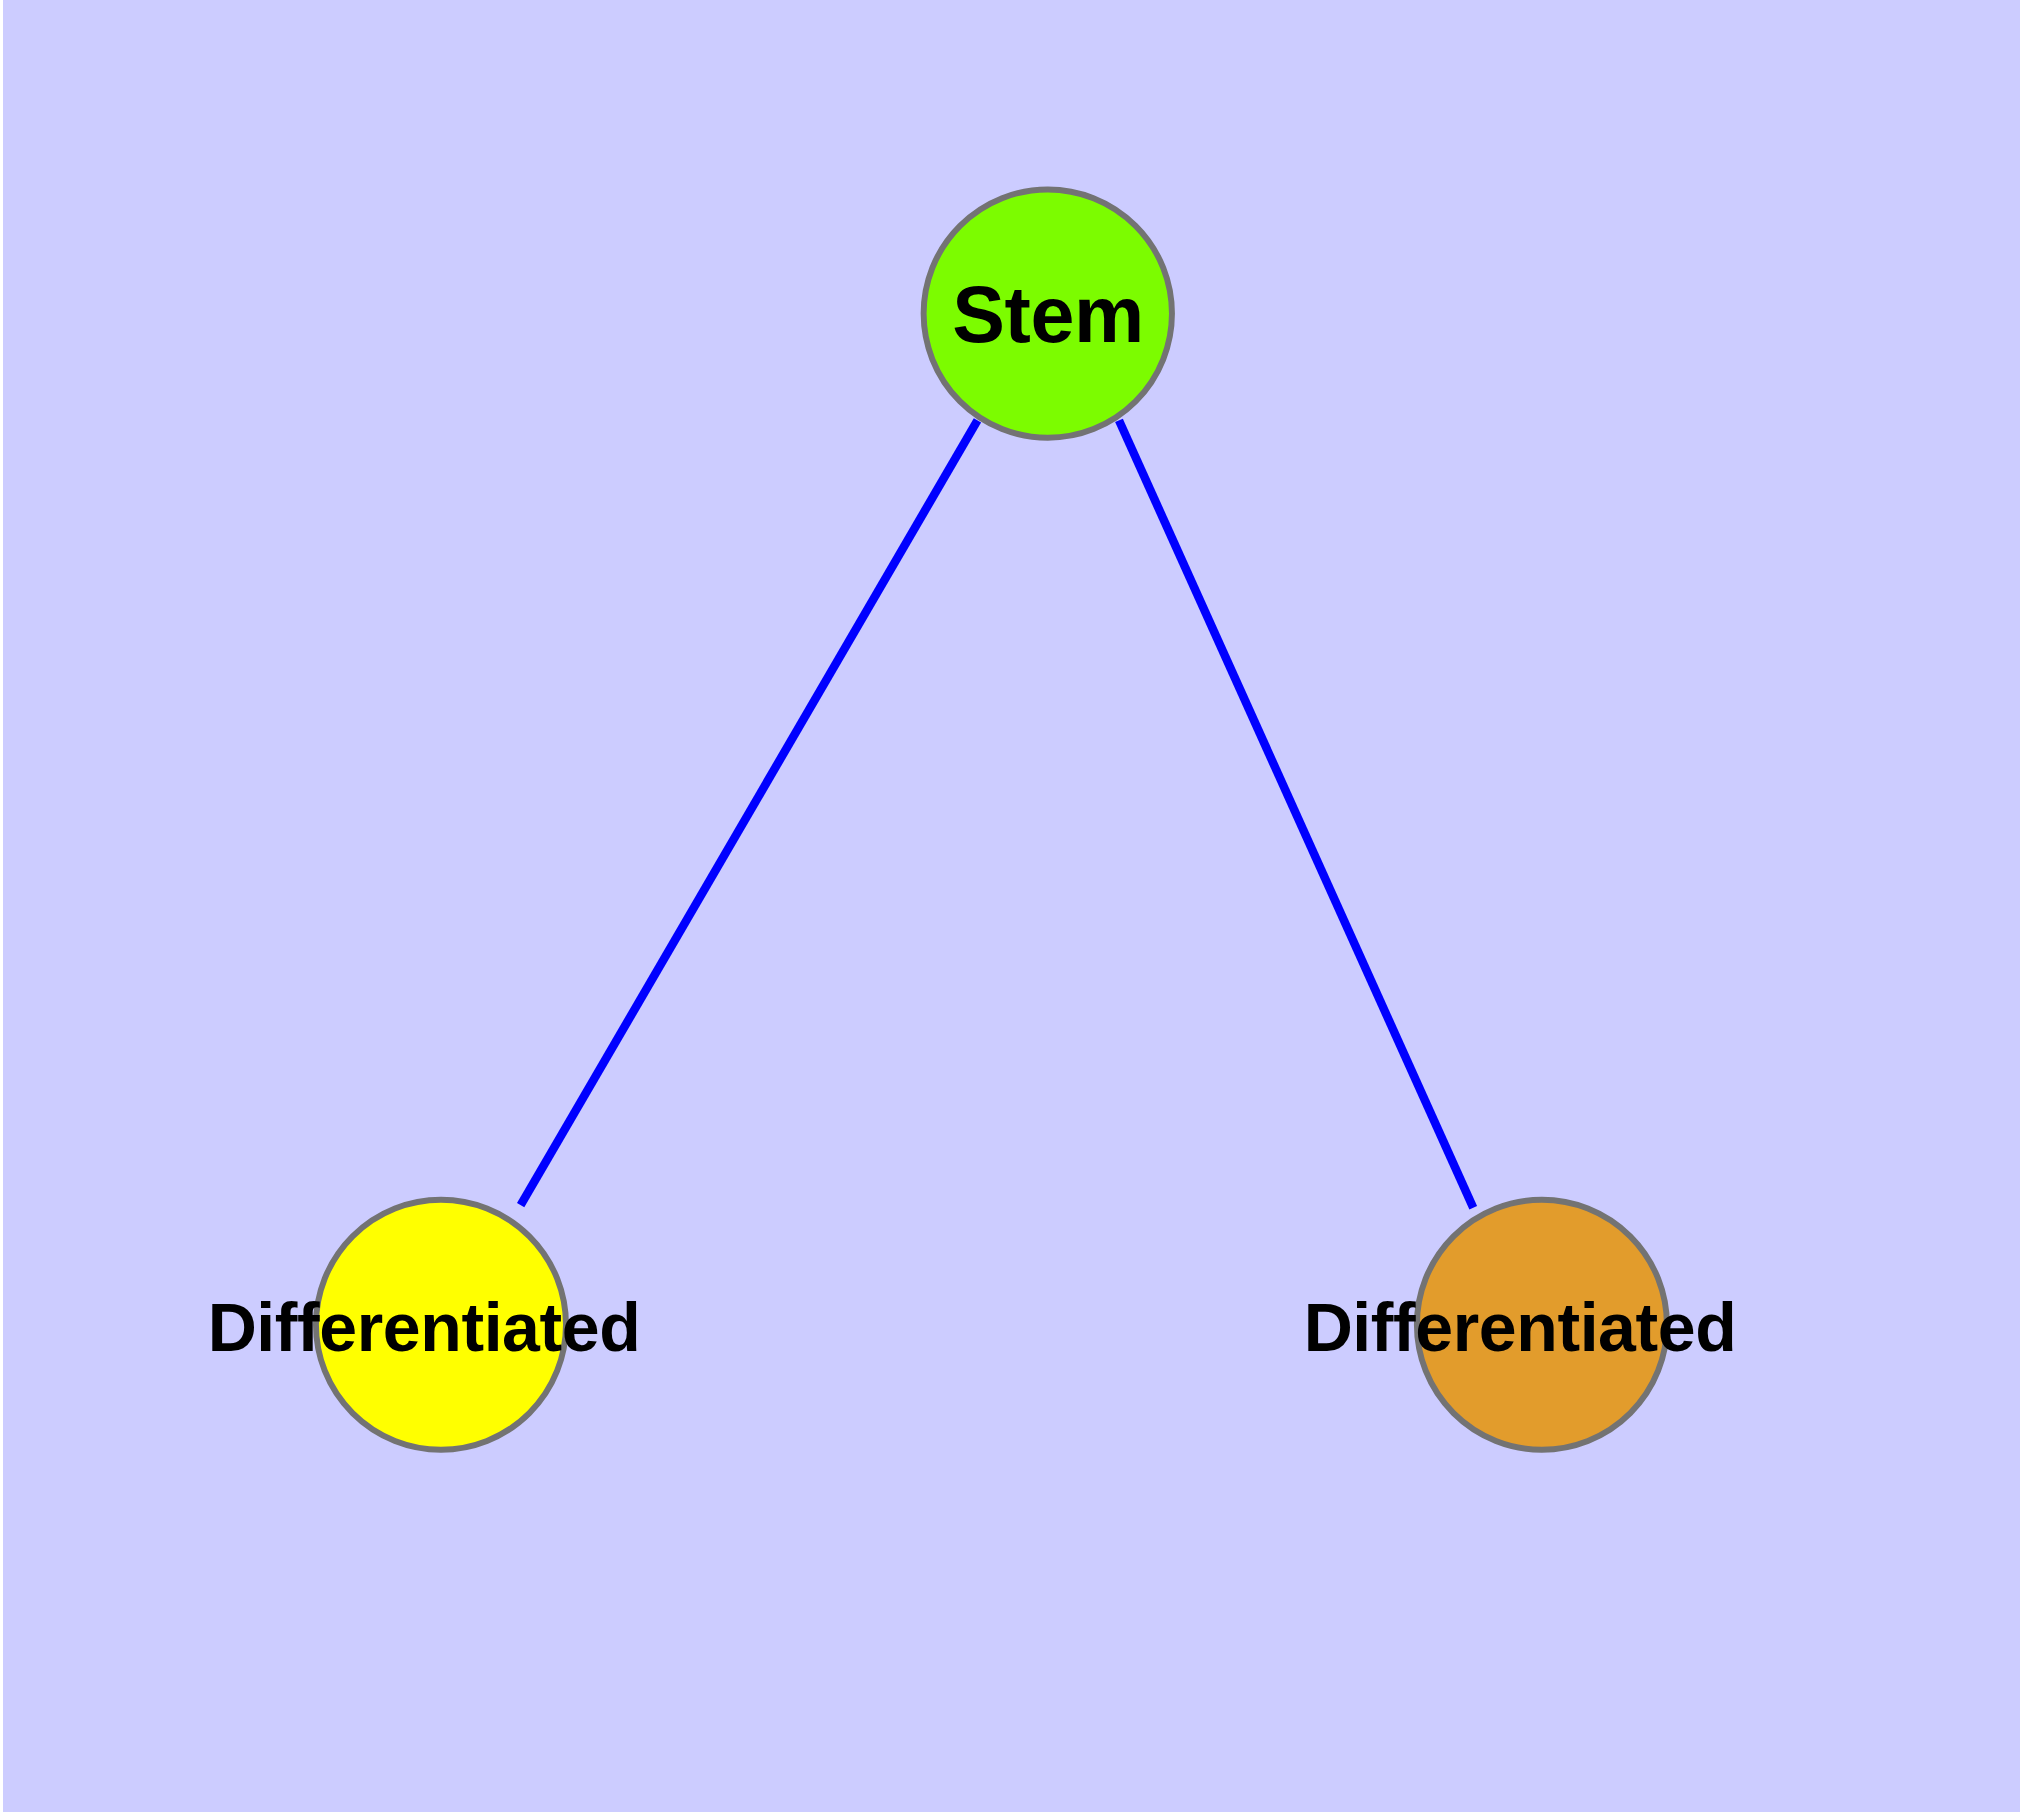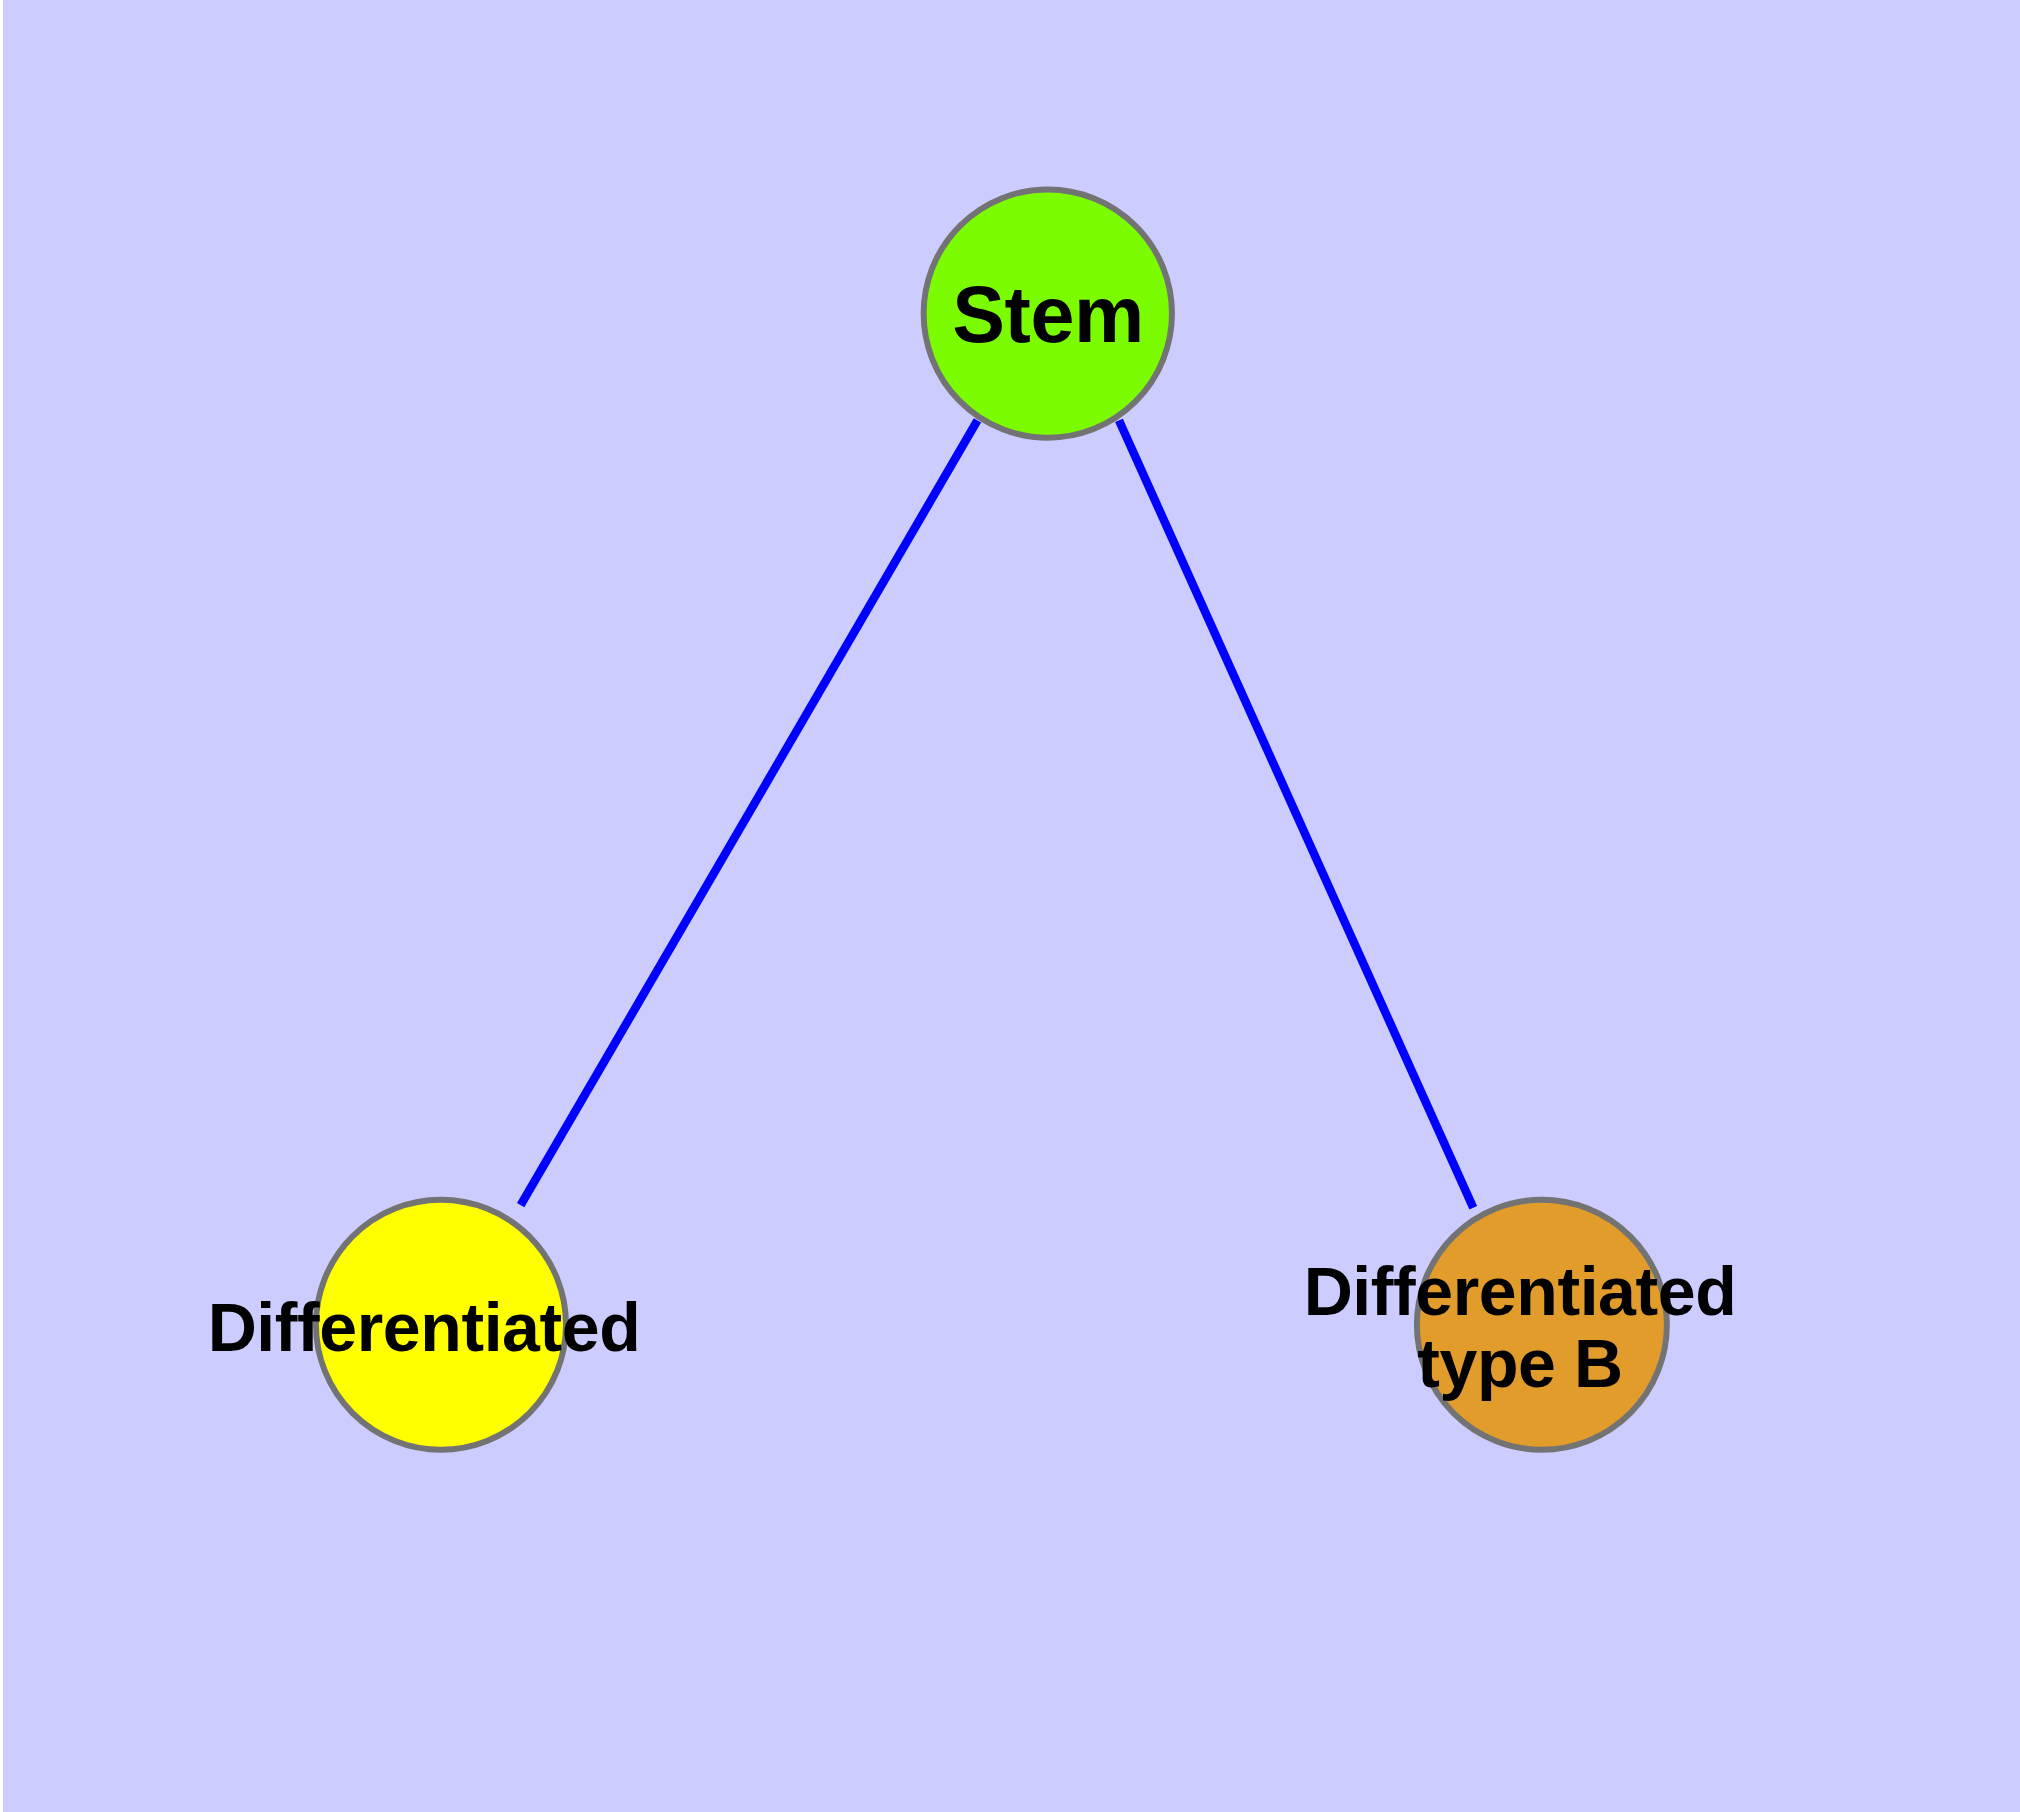--- a/index.html
+++ b/index.html
@@ -28,21 +28,21 @@
     position: absolute;
     left: 0;
     top: 0;
     width: 2021px;
     height: 1812px;
   }
   .node-label {
     position: absolute;
     color: #000000;
     font-weight: bold;
-    text-align: center;
+    text-align: right;
     line-height: 1.06;
     white-space: pre;
     letter-spacing: -0.4px;
     transform: translate(-50%, -50%);
     pointer-events: none;
   }
   #label-stem {
     font-size: 79px;
   }
   #label-diff-a, #label-diff-b {
@@ -67,16 +67,16 @@
       <circle cx="1236" cy="370" r="146.5" fill="#7cfc00" stroke="#737373" stroke-width="7"></circle>
       <circle cx="520" cy="1563" r="147.5" fill="#ffff00" stroke="#737373" stroke-width="7"></circle>
       <circle cx="1819" cy="1563" r="147.5" fill="#e29c2c" stroke="#737373" stroke-width="7"></circle>
     </g>
   </svg>
 
   <div class="node-label" id="label-stem" style="left:1048px; top:315px;">Stem</div>
 
   <div class="node-label" id="label-diff-a" style="left:424px; top:1327px;"><span>Differentiated</span><br></div>
 
-  <div class="node-label" id="label-diff-b" style="left:1520px; top:1327px;"><span>Differentiated</span><br><span>type B</span></div>
+  <div class="node-label" id="label-diff-b" style="left:1520px; top:1327px;"><span>Differentiated</span><br></div>
 
 </div>
 
 
 </body></html>

